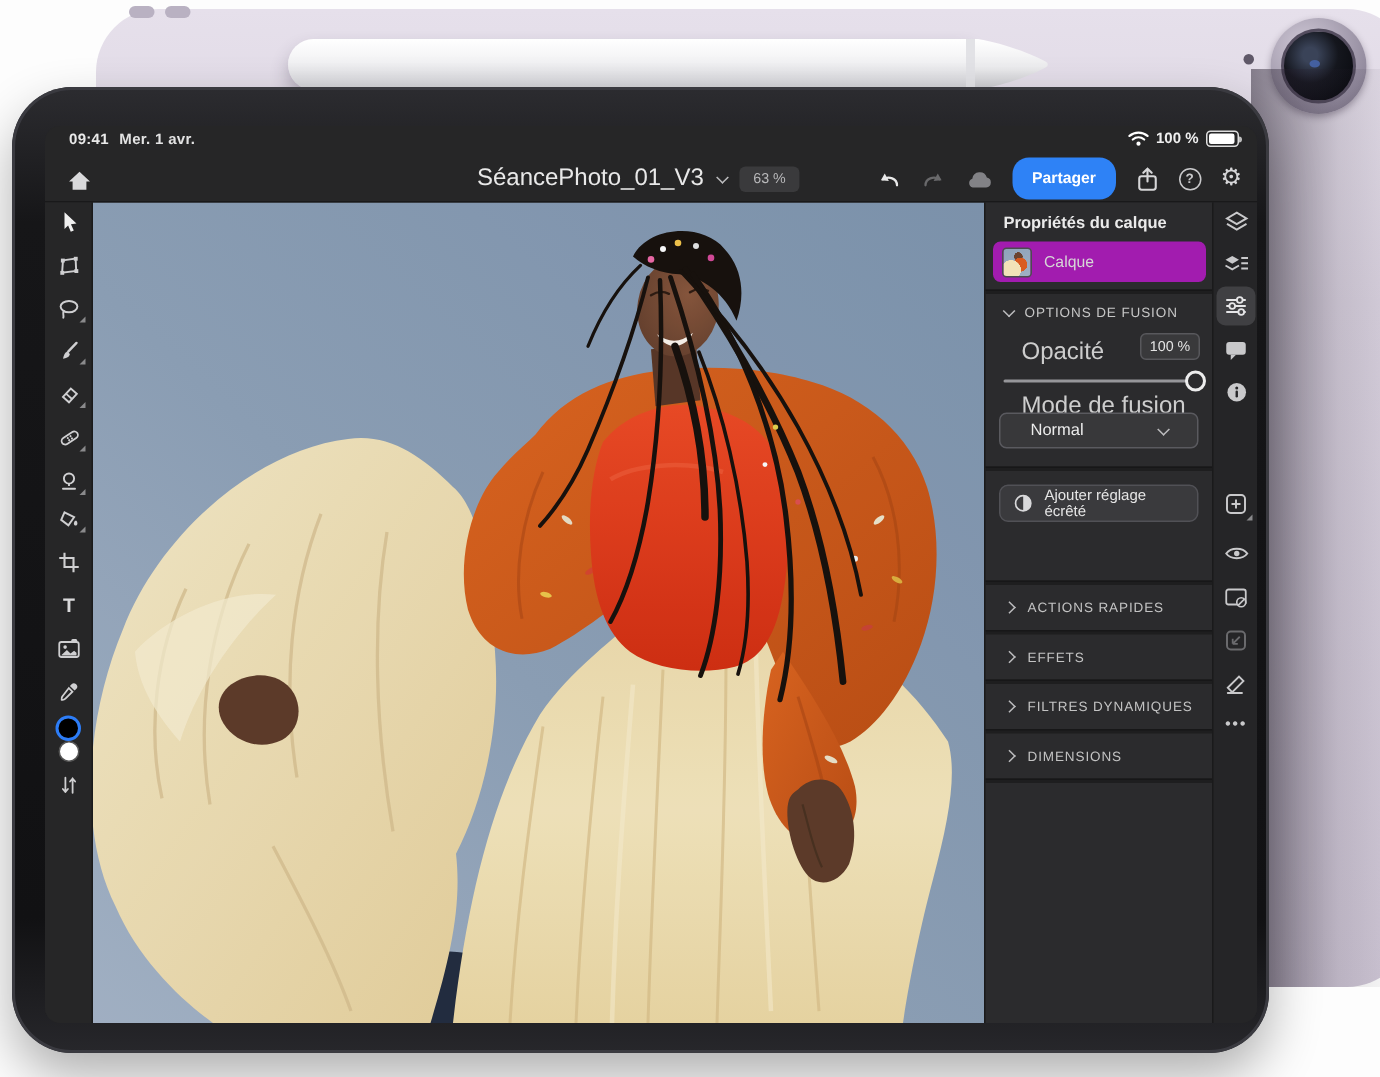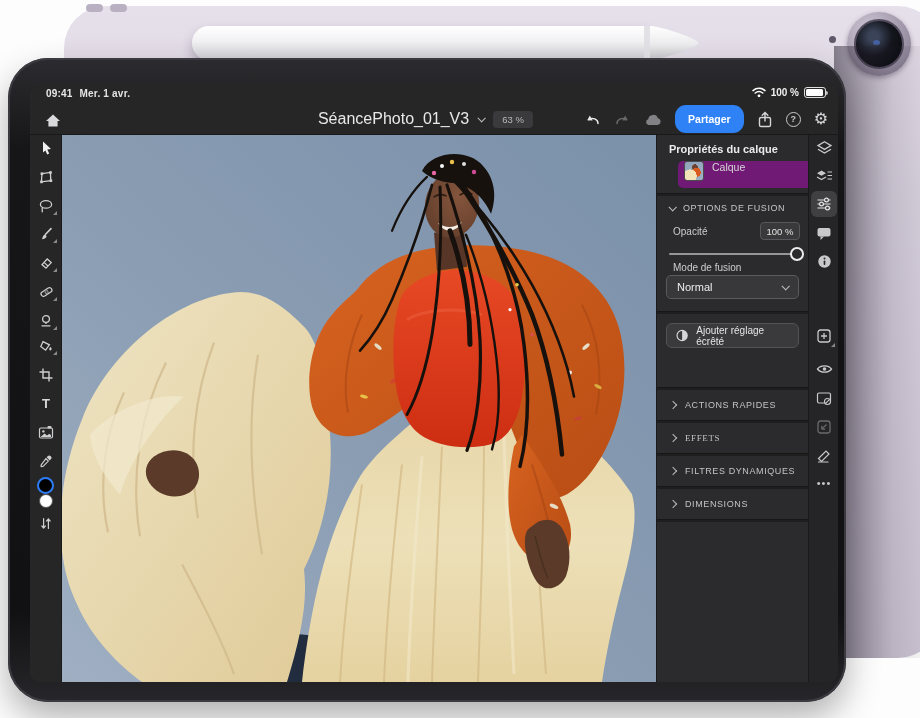--- a/index.html
+++ b/index.html
@@ -68,38 +68,38 @@
   .swatch-black{position:absolute;left:7px;width:17px;height:17px;border-radius:50%;background:#000;border:2.5px solid #2d7df7;}
   .swatch-white{position:absolute;left:9px;width:14px;height:14px;border-radius:50%;background:#fff;border:1px solid #555;}
 
   
   .canvas{position:absolute;left:32px;top:51px;width:594px;height:547px;}
   .canvas svg{display:block;width:100%;height:100%;}
 
   
   .props{position:absolute;left:626px;top:51px;width:152px;height:547px;background:#2b2b2d;border-left:1px solid #1a1a1b;color:#cfcfcf;}
   .props .ptitle{position:absolute;left:12px;top:8px;font-size:11px;font-weight:700;color:#ebebeb;}
-  .layer-row{position:absolute;left:21px;top:26px;width:142px;height:27px;background:#701a75;border-radius:5px;display:flex;align-items:flex-start;}
+  .layer-row{position:absolute;left:5px;top:26px;width:142px;height:27px;background:#a21caf;border-radius:5px;display:flex;align-items:center;}
   .layer-thumb{width:20px;height:20px;margin-left:6px;border-radius:3px;border:1px solid #4c4c50;
     background:
       radial-gradient(circle at 28% 78%, #f2e3b8 0 34%, rgba(0,0,0,0) 35%),
       radial-gradient(circle at 62% 58%, #d95b20 0 30%, rgba(0,0,0,0) 31%),
       radial-gradient(circle at 55% 28%, #6b4330 0 17%, rgba(0,0,0,0) 18%),
       linear-gradient(160deg,#8fa3ba,#9fb0c4);}
   .layer-name{font-size:10.5px;color:#d6d6d6;margin-left:8px;}
   .pdivider{position:absolute;left:0;width:152px;height:3px;background:#1e1e1f;border-top:1px solid #171718;}
   .sec-header{position:absolute;left:12px;display:flex;align-items:center;gap:8px;font-size:9px;letter-spacing:.6px;color:#c6c6c6;}
-  .plabel{position:absolute;left:16px;font-size:10px;color:#cdcdcd;}
+  .plabel{position:absolute;left:24px;font-size:16px;color:#cdcdcd;}
   .value-box{position:absolute;right:8px;width:40px;height:18px;background:#39393b;border:1px solid #58585c;border-radius:4px;
     font-size:9.5px;color:#e4e4e4;display:flex;align-items:center;justify-content:center;}
   .slider{position:absolute;left:12px;right:20px;top:112px;height:14px;}
   .slider .track{position:absolute;left:0;right:-8px;top:6px;height:2px;background:#96969a;border-radius:1px;}
   .slider .knob{position:absolute;right:-16px;top:0;width:14px;height:14px;border-radius:50%;background:#2b2b2d;border:2.5px solid #ededed;}
   .dropdown{position:absolute;left:9px;right:9px;top:140px;height:24px;background:#38383a;border:1px solid #5a5a5f;border-radius:5px;
-    display:flex;align-items:center;font-size:11px;color:#ececec;padding:0 10px;}
+    display:flex;align-items:center;font-size:11px;color:#ececec;padding:0 20px;}
   .dropdown .dd-chev{margin-left:auto;}
   .pbutton{position:absolute;left:9px;right:9px;height:25px;background:#3a3a3d;border:1px solid #515156;border-radius:6px;
     display:flex;align-items:center;gap:8px;padding:0 9px;font-size:10px;color:#e5e5e5;}
   .collapse-row{position:absolute;left:0;width:152px;height:30px;display:flex;align-items:center;gap:9px;padding-left:13px;
     font-size:9px;letter-spacing:.6px;color:#c3c3c3;}
 
   
   .rail{position:absolute;left:778px;top:51px;width:30px;height:547px;background:#252527;border-left:1px solid #1a1a1b;}
   .rail .ric{position:absolute;left:0;width:30px;height:24px;display:flex;align-items:center;justify-content:center;}
   .rail .sel{position:absolute;left:2px;width:26px;height:26px;border-radius:6px;background:#404043;}
@@ -442,21 +442,21 @@
           </svg>
           <span>Ajouter réglage écrêté</span>
         </div>
 
         <div class="pdivider" style="top:252px;"></div>
         <div class="collapse-row" style="top:255px;">
           <span class="chev right"></span>
           <span>ACTIONS RAPIDES</span>
         </div>
         <div class="pdivider" style="top:285px;"></div>
-        <div class="collapse-row" style="top:288px;font-family:Liberation Serif, serif;">
+        <div class="collapse-row" style="top:288px;">
           <span class="chev right"></span>
           <span>EFFETS</span>
         </div>
         <div class="pdivider" style="top:318px;"></div>
         <div class="collapse-row" style="top:321px;">
           <span class="chev right"></span>
           <span>FILTRES DYNAMIQUES</span>
         </div>
         <div class="pdivider" style="top:351px;"></div>
         <div class="collapse-row" style="top:354px;">

